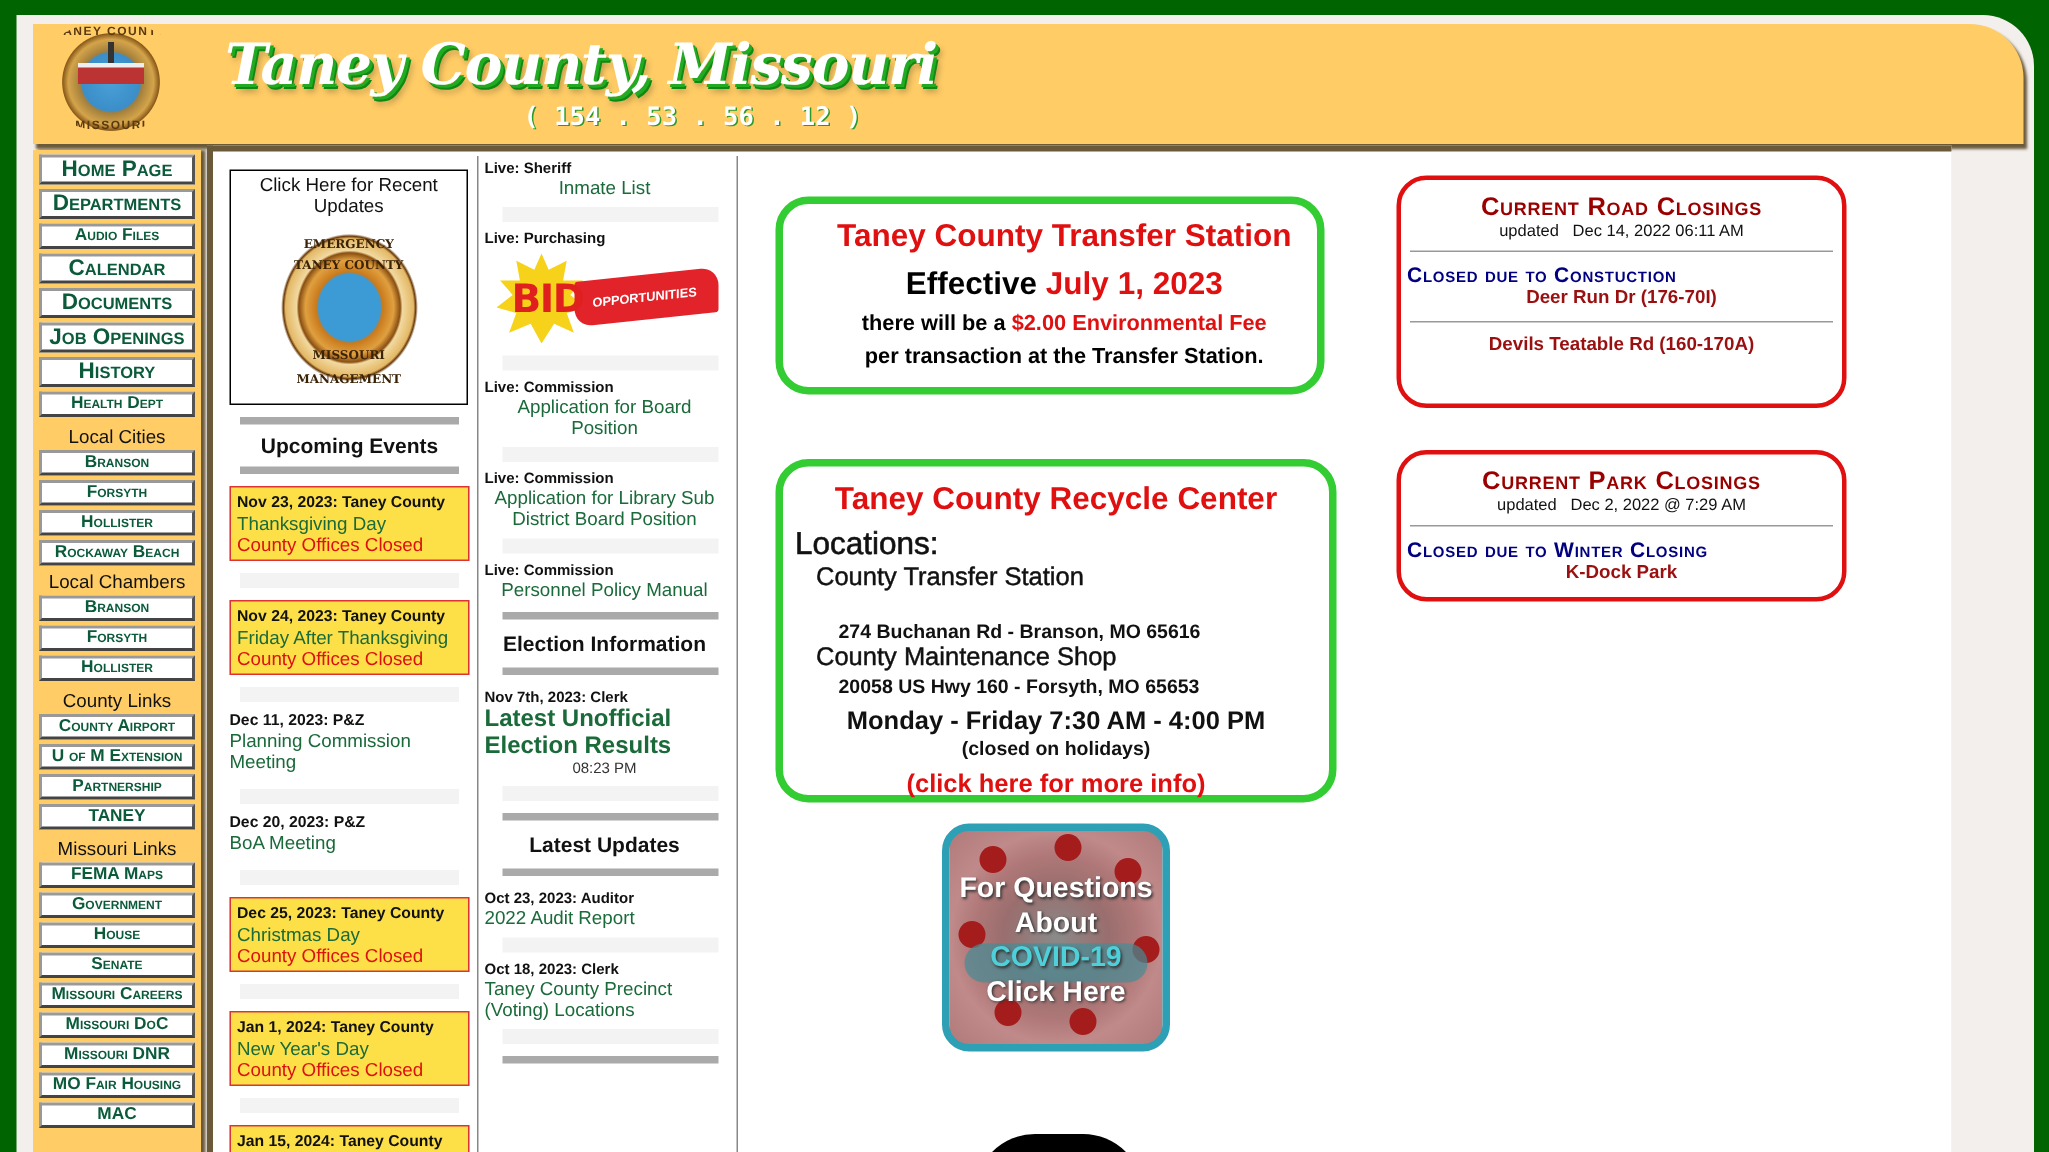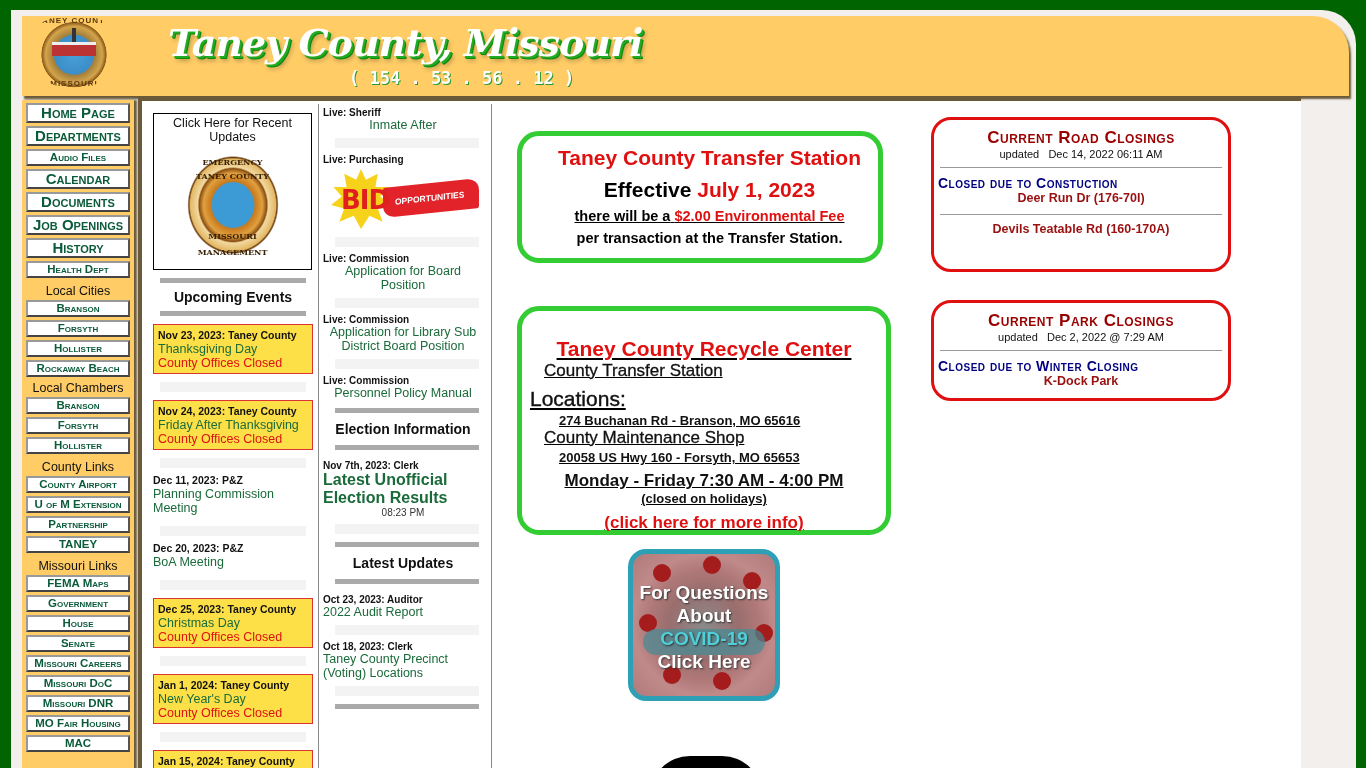--- a/index.html
+++ b/index.html
@@ -38,21 +38,20 @@
   .seal .txt-bot {
     position: absolute; left: 0; right: 0; bottom: 0; text-align: center;
     font-size: 8px; font-weight: bold; color: #5a3a10; letter-spacing: 1px;
   }
   .site-title {
     position: absolute; left: 150px; top: 20px;
     font-family: "DejaVu Serif", serif; font-style: italic; font-weight: bold;
     font-size: 38px; color: #fff;
     text-shadow: 2px 2px 0 #22aa22, 3px 3px 0 #118811, 4px 5px 4px rgba(0,0,0,0.25);
     letter-spacing: -1px;
-    margin-left: 18px;
   }
   .site-ip {
     position: absolute; left: 349px; top: 68px;
     font-family: "DejaVu Sans Mono", monospace; font-size: 17px; font-weight: bold;
     color: #fff; text-shadow: 1px 1px 0 #2a9a2a;
   }
 
   
   .leftnav {
     position: absolute; left: 22px; top: 100px; width: 112px; height: 680px;
@@ -304,21 +303,21 @@
   </div>
 
 </div>
 
 <div class="vdiv" style="left:318px"></div>
 <div class="vdiv" style="left:491px"></div>
 
 <div class="col2">
   <div class="live">
     <div class="meta">Live: Sheriff</div>
-    <div class="link">Inmate After</div>
+    <div class="link">Inmate List</div>
   </div>
   <div class="gap" style="margin:6px 4px 6px 12px"></div>
   <div class="live">
     <div class="meta">Live: Purchasing</div>
     <div class="bid">
       <div class="star"></div>
       <div class="ribbon"></div>
       <div class="bidtxt">BID</div>
       <div class="ribtxt">OPPORTUNITIES</div>
     </div>
@@ -362,32 +361,32 @@
   <div class="gap" style="margin:6px 4px 6px 12px"></div>
   <div class="bar" style="margin:8px 4px 8px 12px"></div>
 </div>
 
 <div class="gbox" style="left:517px; top:131px; width:366px; height:132px; padding-top:10px;padding-left:19px;">
   <div class="title">Taney County Transfer Station</div>
   <div style="font-size:21px; font-weight:bold; margin-top:8px;">
     <span>Effective</span>
     <span class="red">July 1, 2023</span>
   </div>
-  <div style="font-size:14.5px; font-weight:bold; margin-top:6px;text-decoration:underline;">
+  <div style="font-size:14.5px; font-weight:bold; margin-top:6px;">
     <span>there will be a</span>
     <span class="red">$2.00 Environmental Fee</span>
   </div>
   <div style="font-size:14.5px; font-weight:bold; margin-top:6px;text-align:center;">per transaction at the Transfer Station.</div>
 </div>
 
-<div class="gbox" style="left:517px; top:306px; width:374px; height:229px; padding-top:26px;text-decoration:underline;">
+<div class="gbox" style="left:517px; top:306px; width:374px; height:229px; padding-top:10px;">
   <div class="title">Taney County Recycle Center</div>
+  <div class="rc" style="font-size:21px; padding-left:8px; margin-top:6px; font-weight:normal; -webkit-text-stroke:0.4px #111;">Locations:</div>
   <div class="rc" style="font-size:17px; padding-left:22px; font-weight:normal; -webkit-text-stroke:0.3px #111;">County Transfer Station</div>
-  <div class="rc" style="font-size:21px; padding-left:8px; margin-top:6px; font-weight:normal; -webkit-text-stroke:0.4px #111;">Locations:</div>
-  <div class="rc" style="font-size:13px; padding-left:37px; margin-top:2px;">274 Buchanan Rd - Branson, MO 65616</div>
+  <div class="rc" style="font-size:13px; padding-left:37px; margin-top:18px;">274 Buchanan Rd - Branson, MO 65616</div>
   <div class="rc" style="font-size:17px; padding-left:22px; font-weight:normal; -webkit-text-stroke:0.3px #111;">County Maintenance Shop</div>
   <div class="rc" style="font-size:13px; padding-left:37px; margin-top:2px;">20058 US Hwy 160 - Forsyth, MO 65653</div>
   <div style="font-size:17px; font-weight:bold; margin-top:6px; color:#111;">Monday - Friday 7:30 AM - 4:00 PM</div>
   <div style="font-size:13px; font-weight:bold; color:#111;">(closed on holidays)</div>
   <div style="font-size:17px; font-weight:bold; margin-top:7px;" class="red">(click here for more info)</div>
 </div>
 
 <div class="covid">
   <div class="blob" style="left:20px;top:10px"></div>
   <div class="blob" style="left:70px;top:2px"></div>

